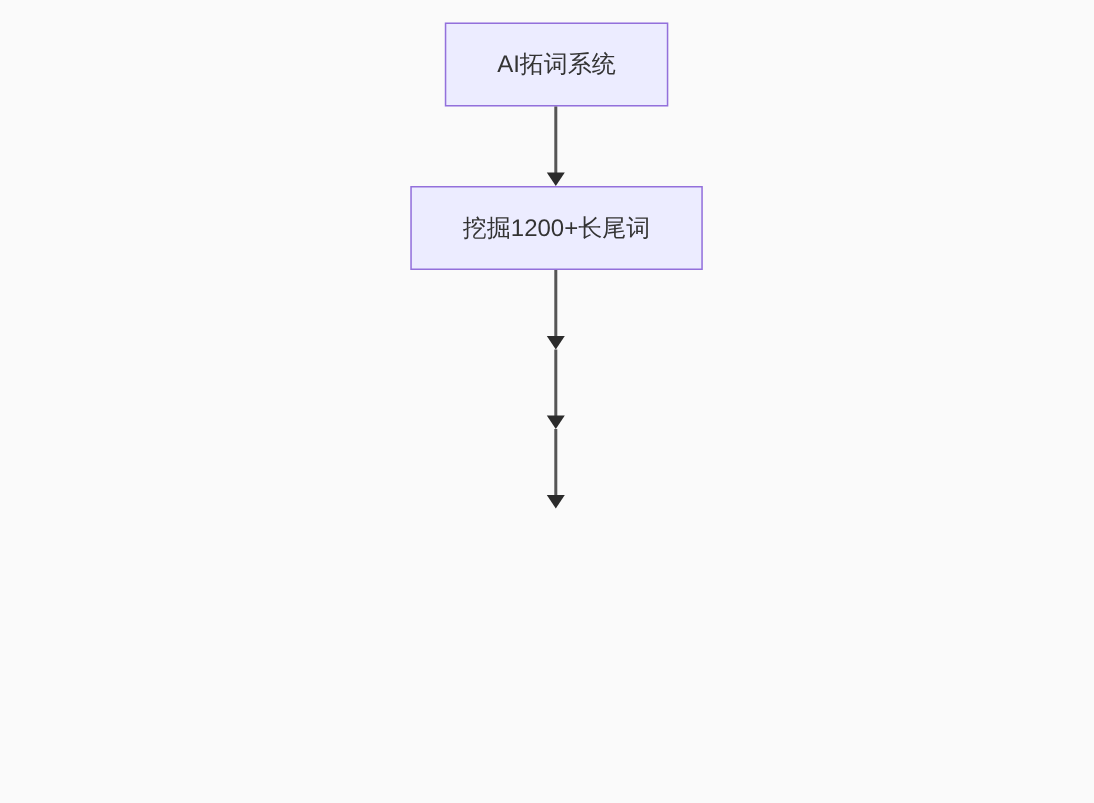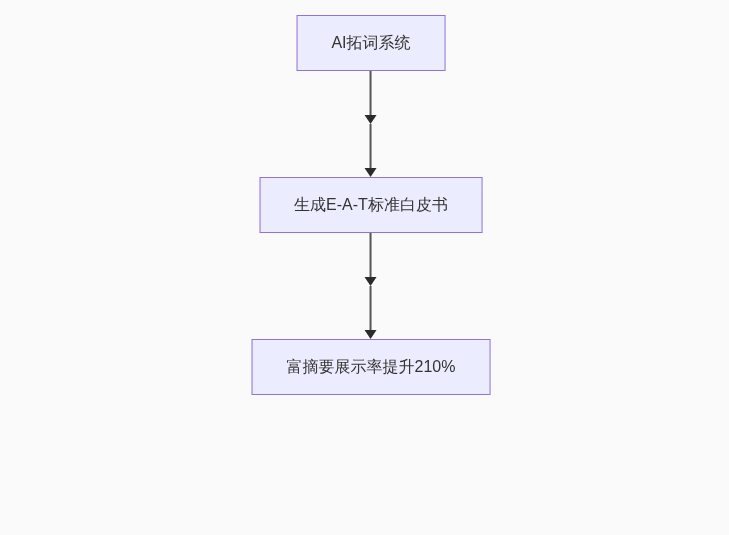--- a/index.html
+++ b/index.html
@@ -73,39 +73,36 @@
 
     <div class="node">
       <span>AI拓词系统</span>
     </div>
 
     <div class="connector">
       <div class="line"></div>
       <div class="arrowhead"></div>
     </div>
 
-
-    <div class="connector">
-      <div class="line"></div>
-      <div class="arrowhead"></div>
-    </div>
-
     <div class="node">
-      <span>生成E-A-T标准白皮书</span>
+      <span>挖掘1200+长尾词</span>
     </div>
 
     <div class="connector">
       <div class="line"></div>
       <div class="arrowhead"></div>
     </div>
 
 
     <div class="connector">
       <div class="line"></div>
       <div class="arrowhead"></div>
     </div>
 
-    <div class="node">
-      <span>富摘要展示率提升210%</span>
+
+    <div class="connector">
+      <div class="line"></div>
+      <div class="arrowhead"></div>
     </div>
+
 
   </div>
 </div>
 
 </body></html>

